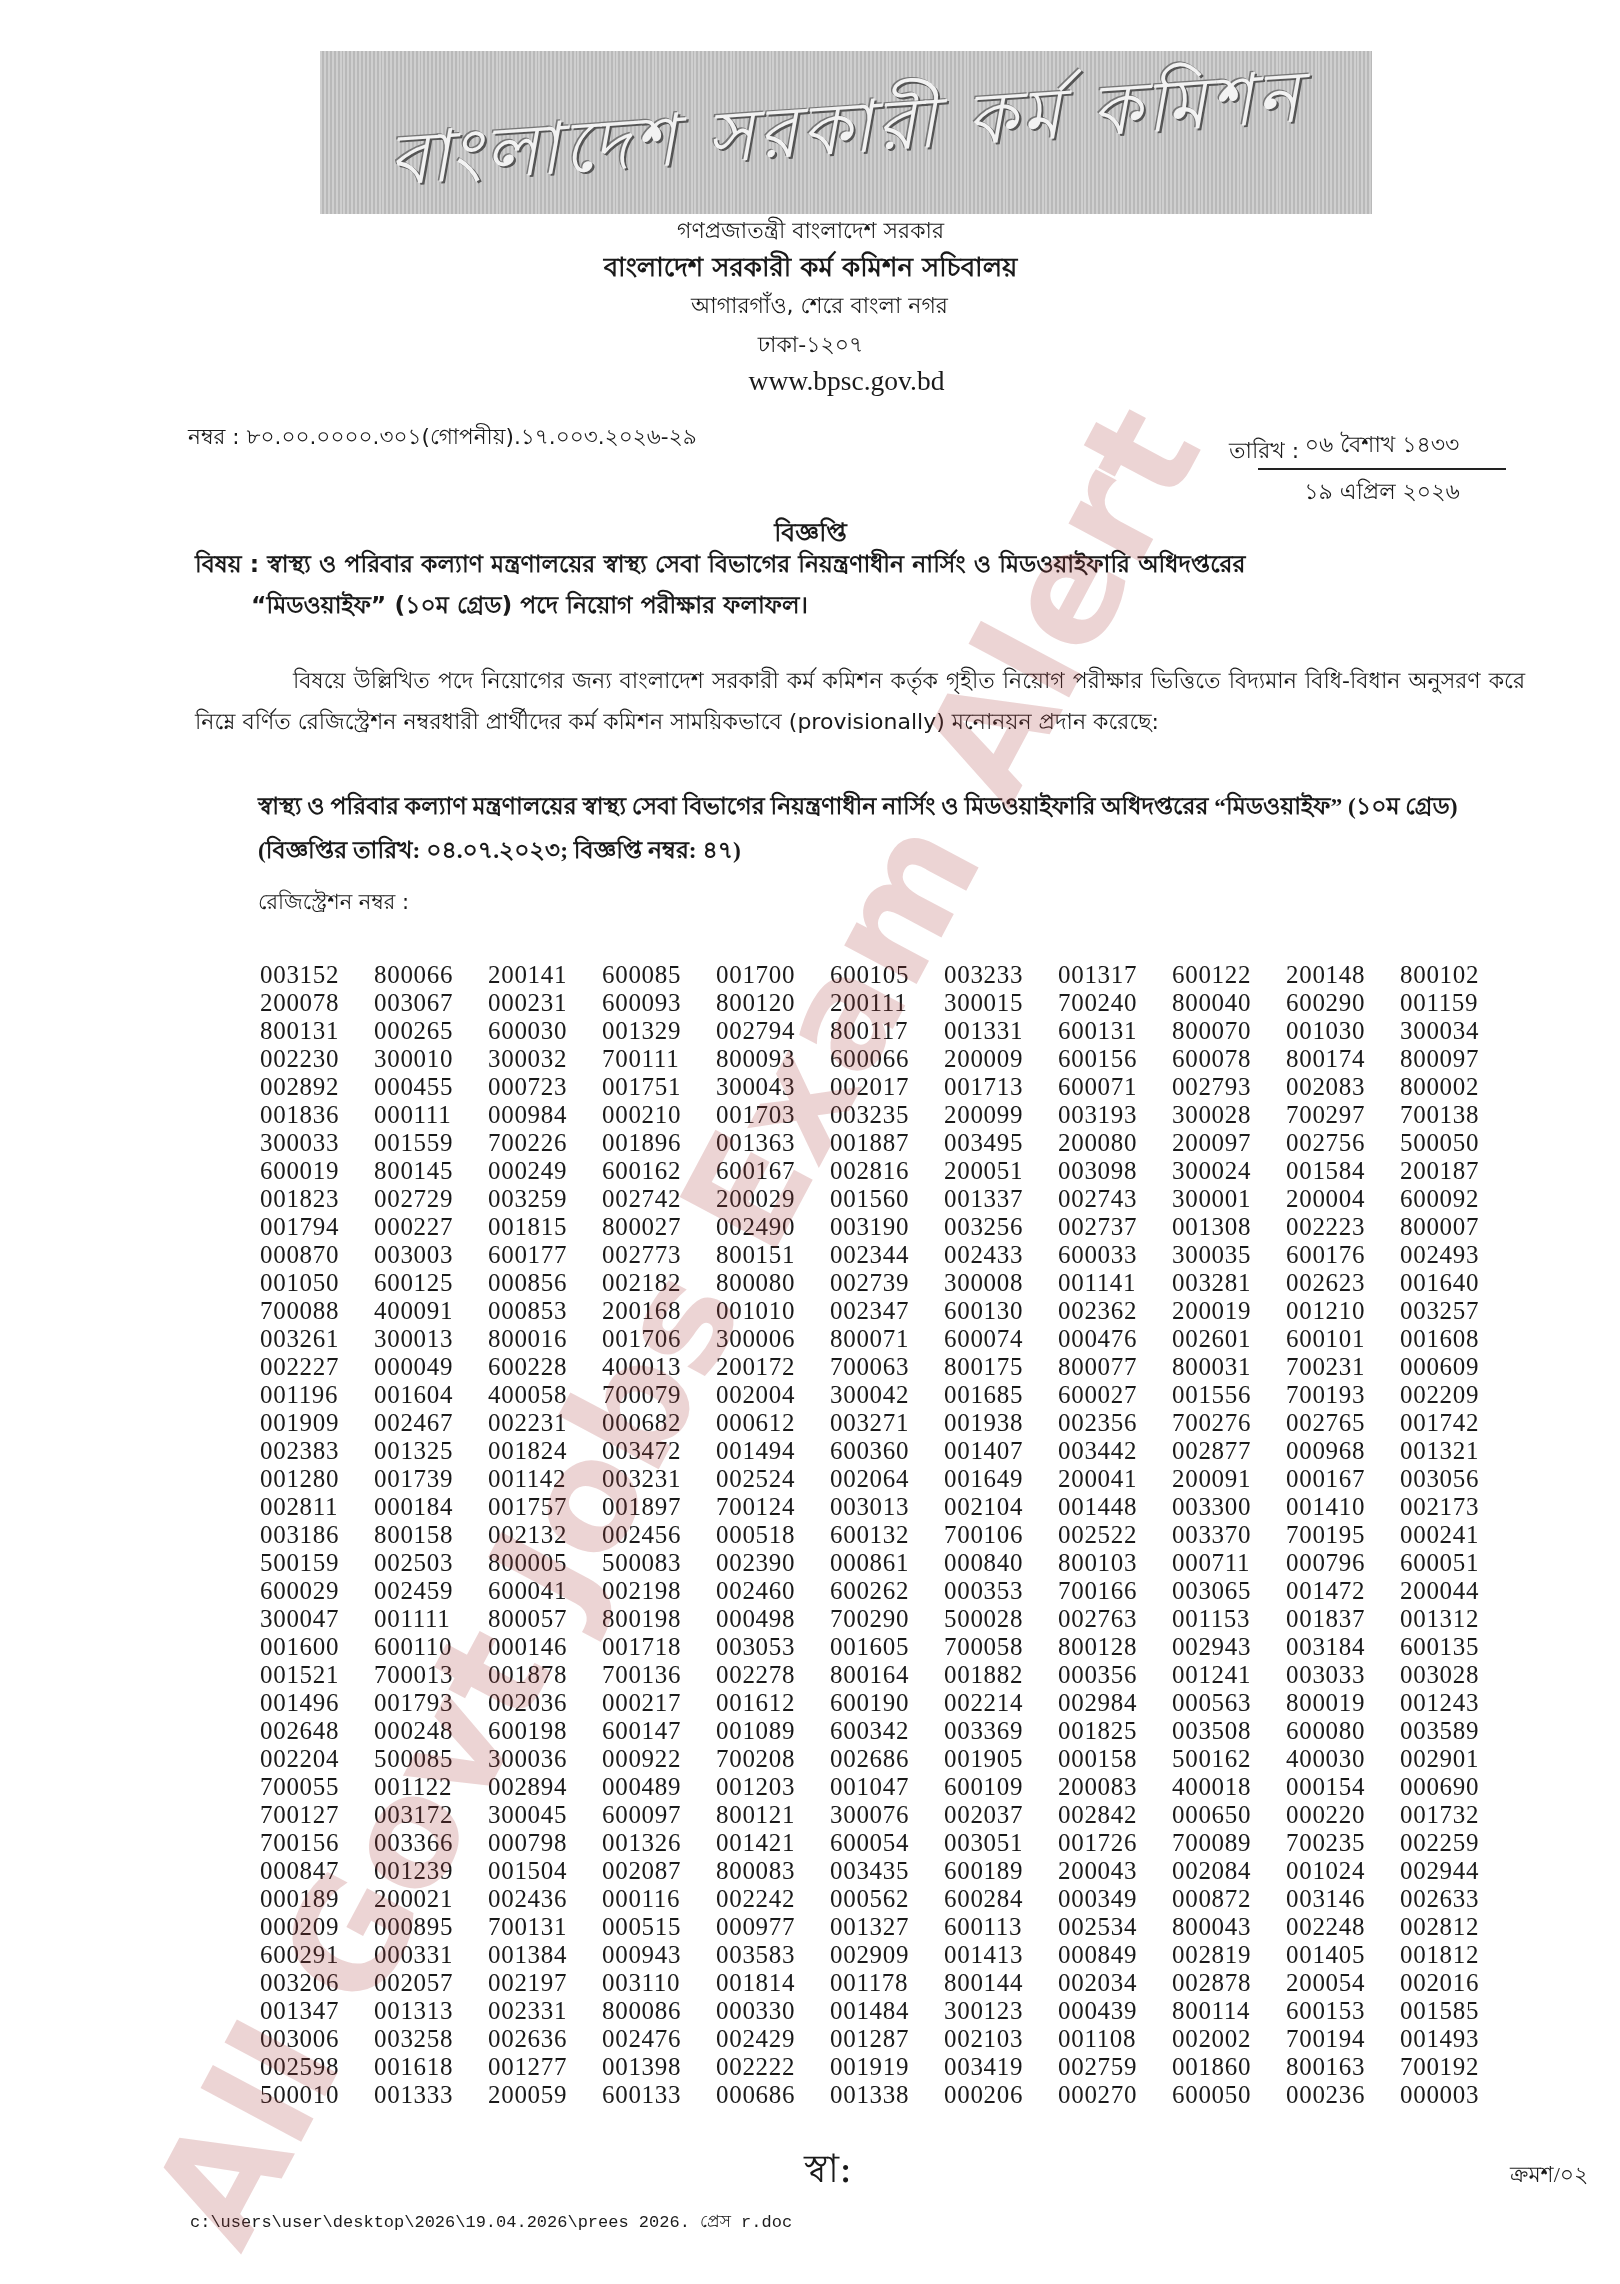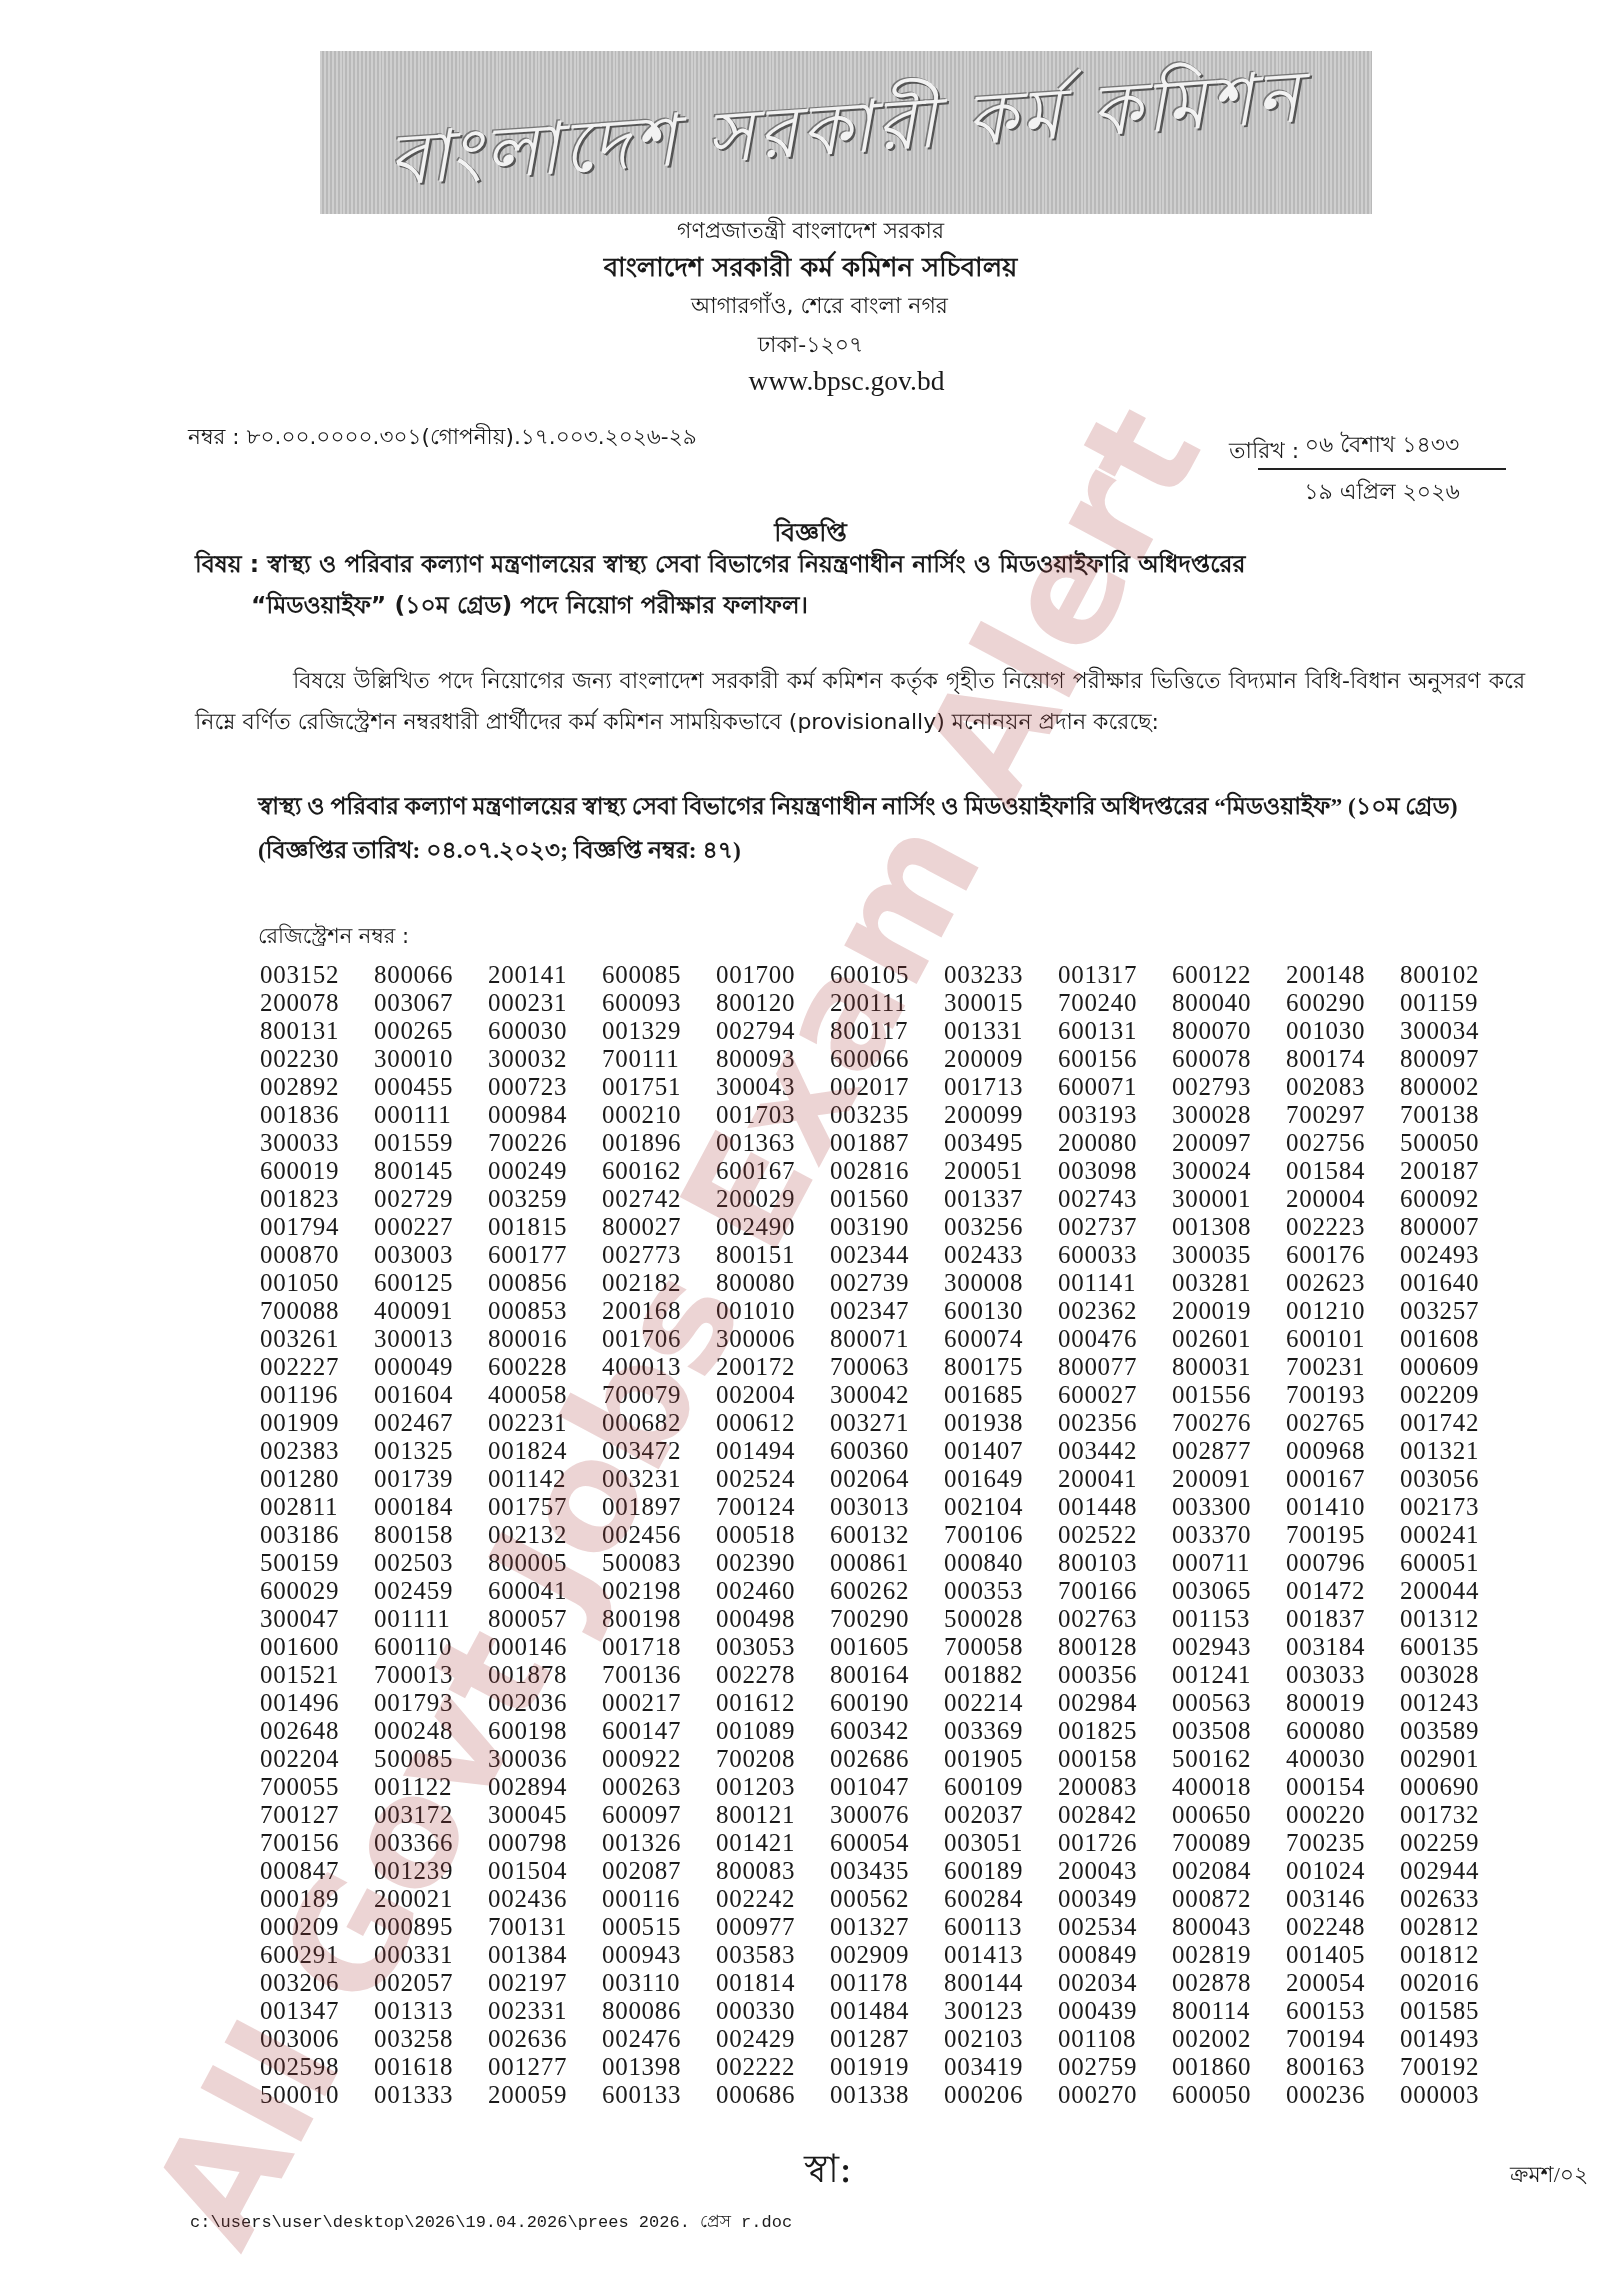--- a/index.html
+++ b/index.html
@@ -17,21 +17,21 @@
   .hdr5{top:365px;font-size:27.5px;font-family:"Liberation Serif",serif;padding-left:36px;}
   .memo{position:absolute;left:188px;top:420px;font-size:21.6px;font-family:"DejaVu Sans",sans-serif;}
   .date-label{position:absolute;left:1229px;top:433px;font-size:22px;font-family:"DejaVu Sans",sans-serif;}
   .date-box{position:absolute;left:1258px;top:409px;width:248px;text-align:center;font-family:"DejaVu Sans",sans-serif;font-size:22px;margin-top:18px;}
   .date-box .rule{border-top:2px solid #222;margin:3.9px 0;}
   .title{top:513px;font-size:25px;font-weight:bold;font-family:"DejaVu Sans",sans-serif;}
   .subject{position:absolute;left:195px;top:544px;width:1327px;font-size:23.5px;font-weight:bold;line-height:41px;font-family:"DejaVu Sans",sans-serif;}
   .subject .indent{padding-left:56px;}
   .para{position:absolute;left:195px;top:660px;width:1330px;font-size:22px;line-height:41px;font-family:"DejaVu Sans",sans-serif;text-align:justify;text-indent:98px;}
   .post{position:absolute;left:258px;top:784px;width:1268px;font-size:23.5px;font-weight:bold;line-height:44px;font-family:Liberation Serif, serif;}
-  .reg-label{position:absolute;left:258px;top:920px;font-size:21px;font-family:"DejaVu Sans",sans-serif;}
+  .reg-label{position:absolute;left:258px;top:886px;font-size:21px;font-family:"DejaVu Sans",sans-serif;}
   .grid{position:absolute;left:260px;top:961px;display:grid;grid-template-columns:repeat(11,114px);grid-auto-rows:28px;
     font-family:"Liberation Serif",serif;font-size:25px;letter-spacing:0.7px;}
   .grid span{white-space:nowrap;}
   .sig{position:absolute;left:804px;top:2138px;font-size:39px;font-family:"DejaVu Serif",serif;}
   .cont{position:absolute;left:1510px;top:2157px;font-size:22px;font-family:Liberation Serif, serif;}
   .path{position:absolute;left:190px;top:2208px;font-size:17px;font-family:Liberation Mono, monospace;text-align:right;}
   .wm{position:absolute;left:118px;top:1177px;font-family:"DejaVu Sans",sans-serif;font-weight:bold;font-size:150px;color:rgba(168,60,60,0.22);
     transform:rotate(-62deg);transform-origin:left top;white-space:nowrap;pointer-events:none;top:2190px;}
 </style>
 </head>
@@ -384,21 +384,21 @@
     <span>700208</span>
     <span>002686</span>
     <span>001905</span>
     <span>000158</span>
     <span>500162</span>
     <span>400030</span>
     <span>002901</span>
     <span>700055</span>
     <span>001122</span>
     <span>002894</span>
-    <span>000263</span>
+    <span>000489</span>
     <span>001203</span>
     <span>001047</span>
     <span>600109</span>
     <span>200083</span>
     <span>400018</span>
     <span>000154</span>
     <span>000690</span>
     <span>700127</span>
     <span>003172</span>
     <span>300045</span>

